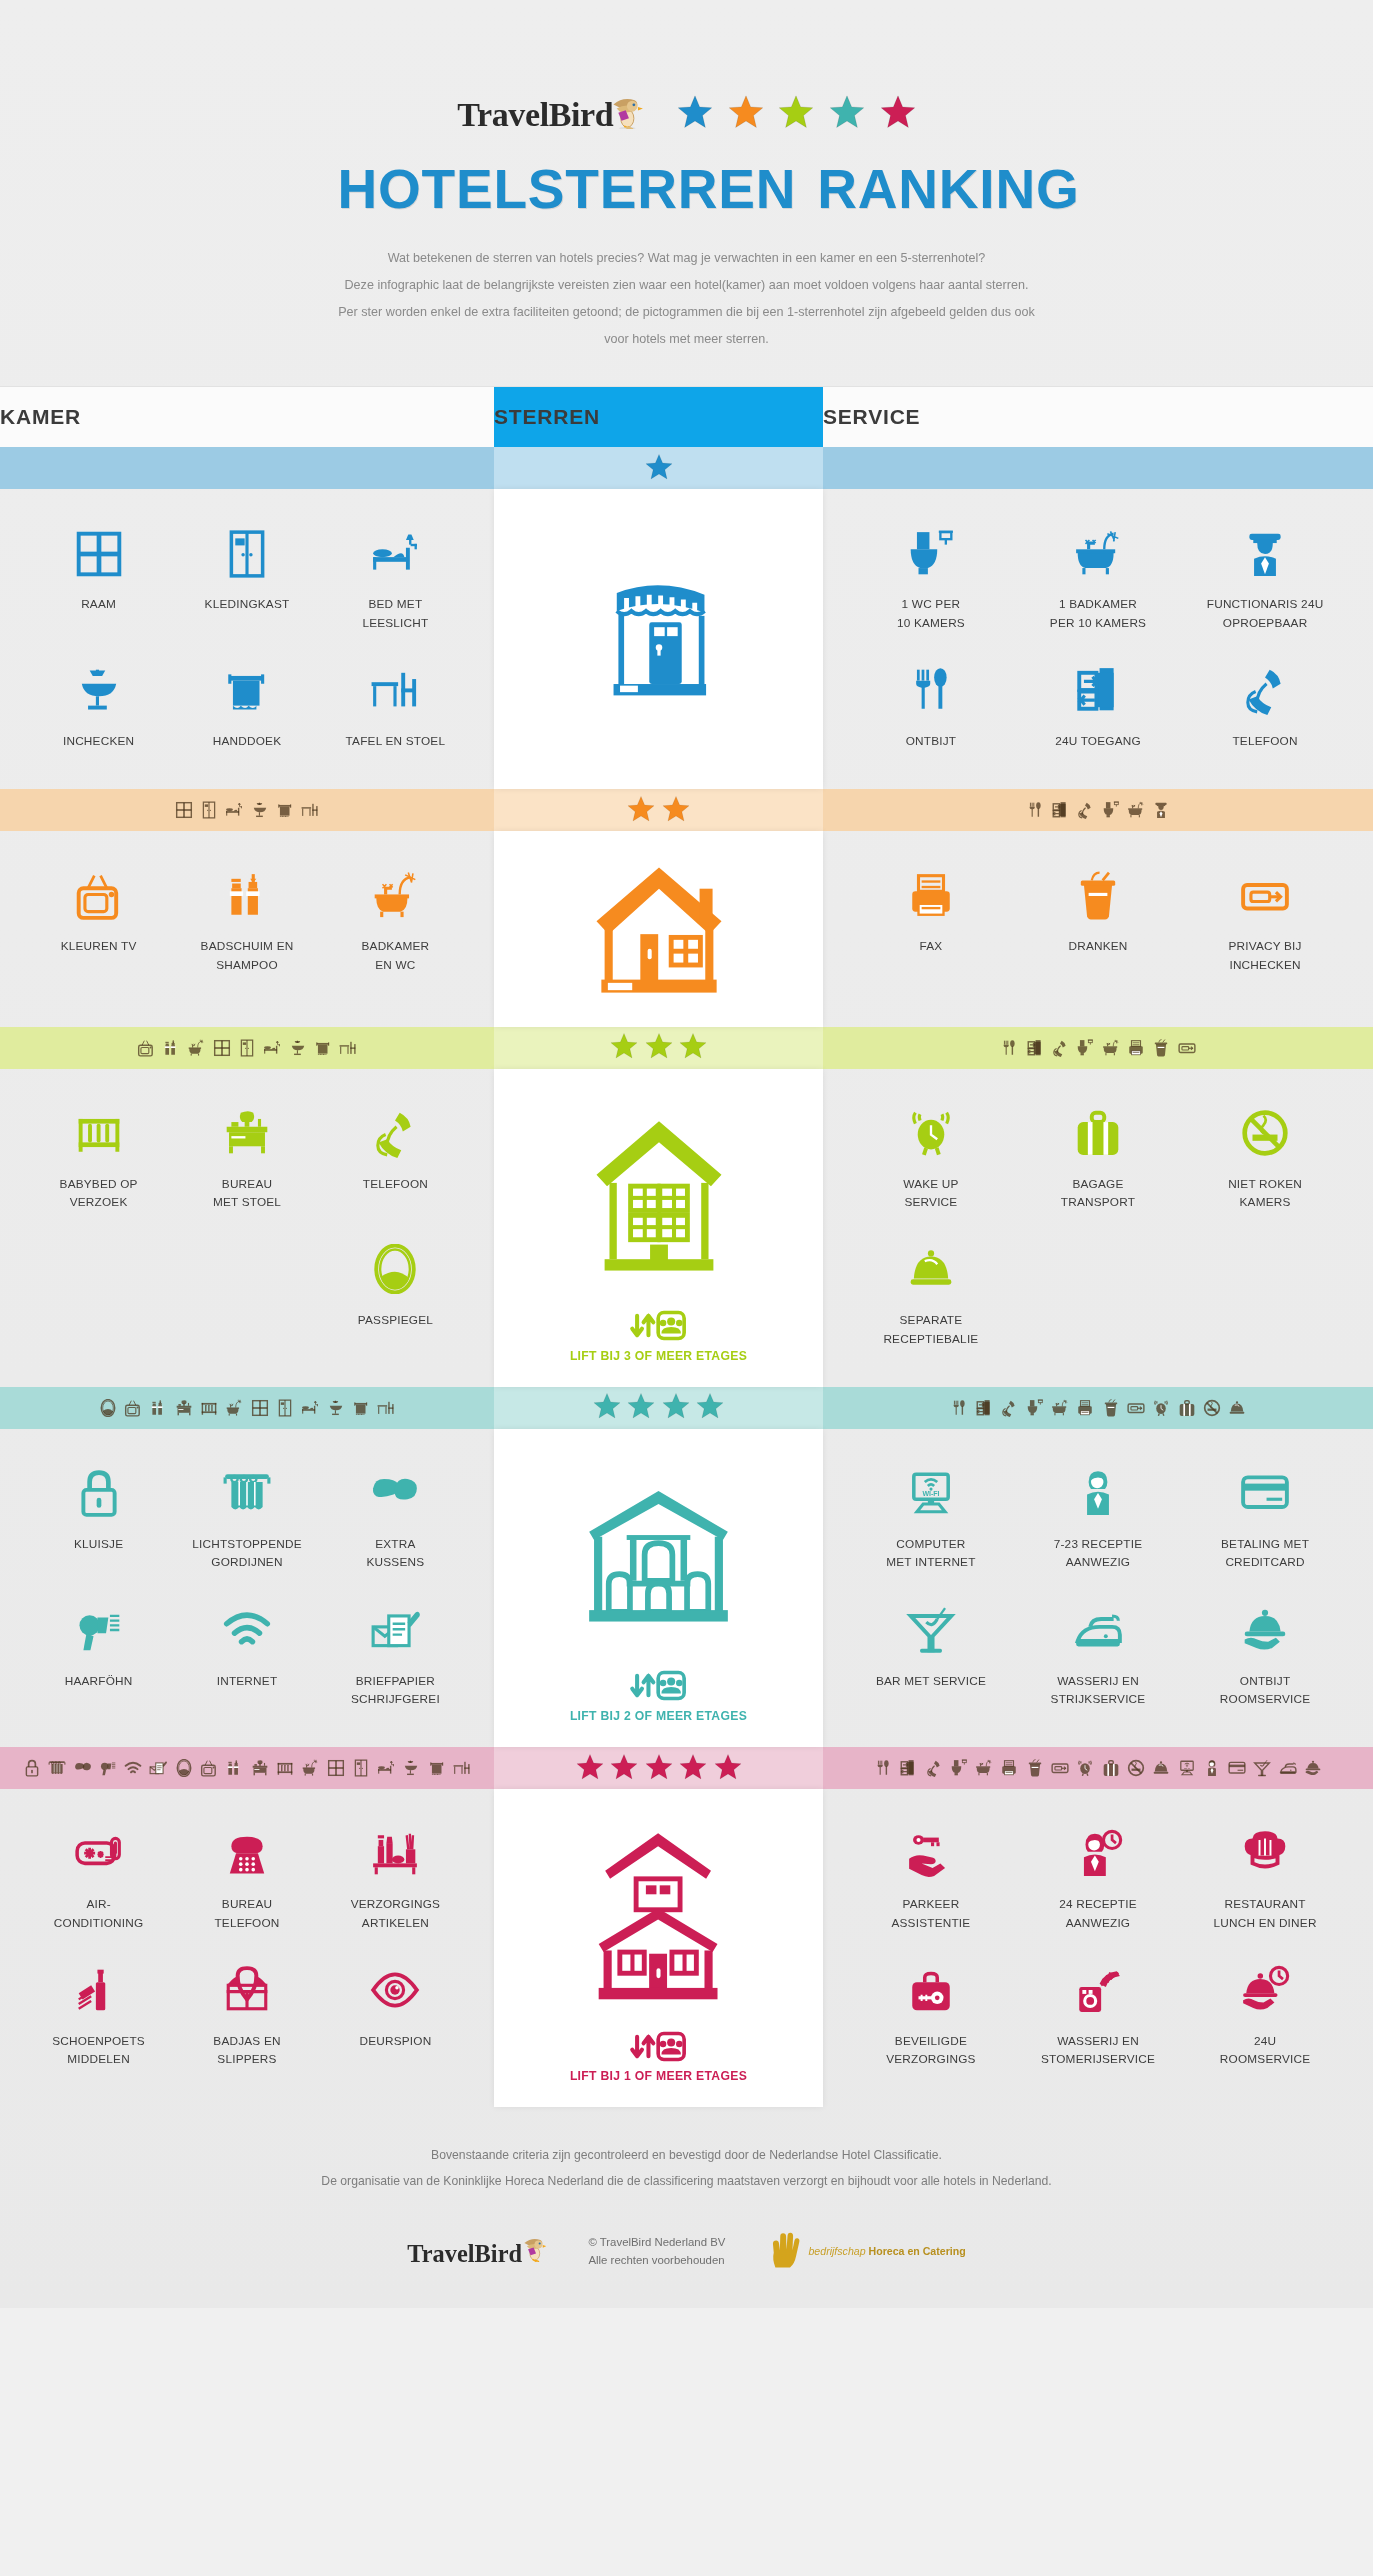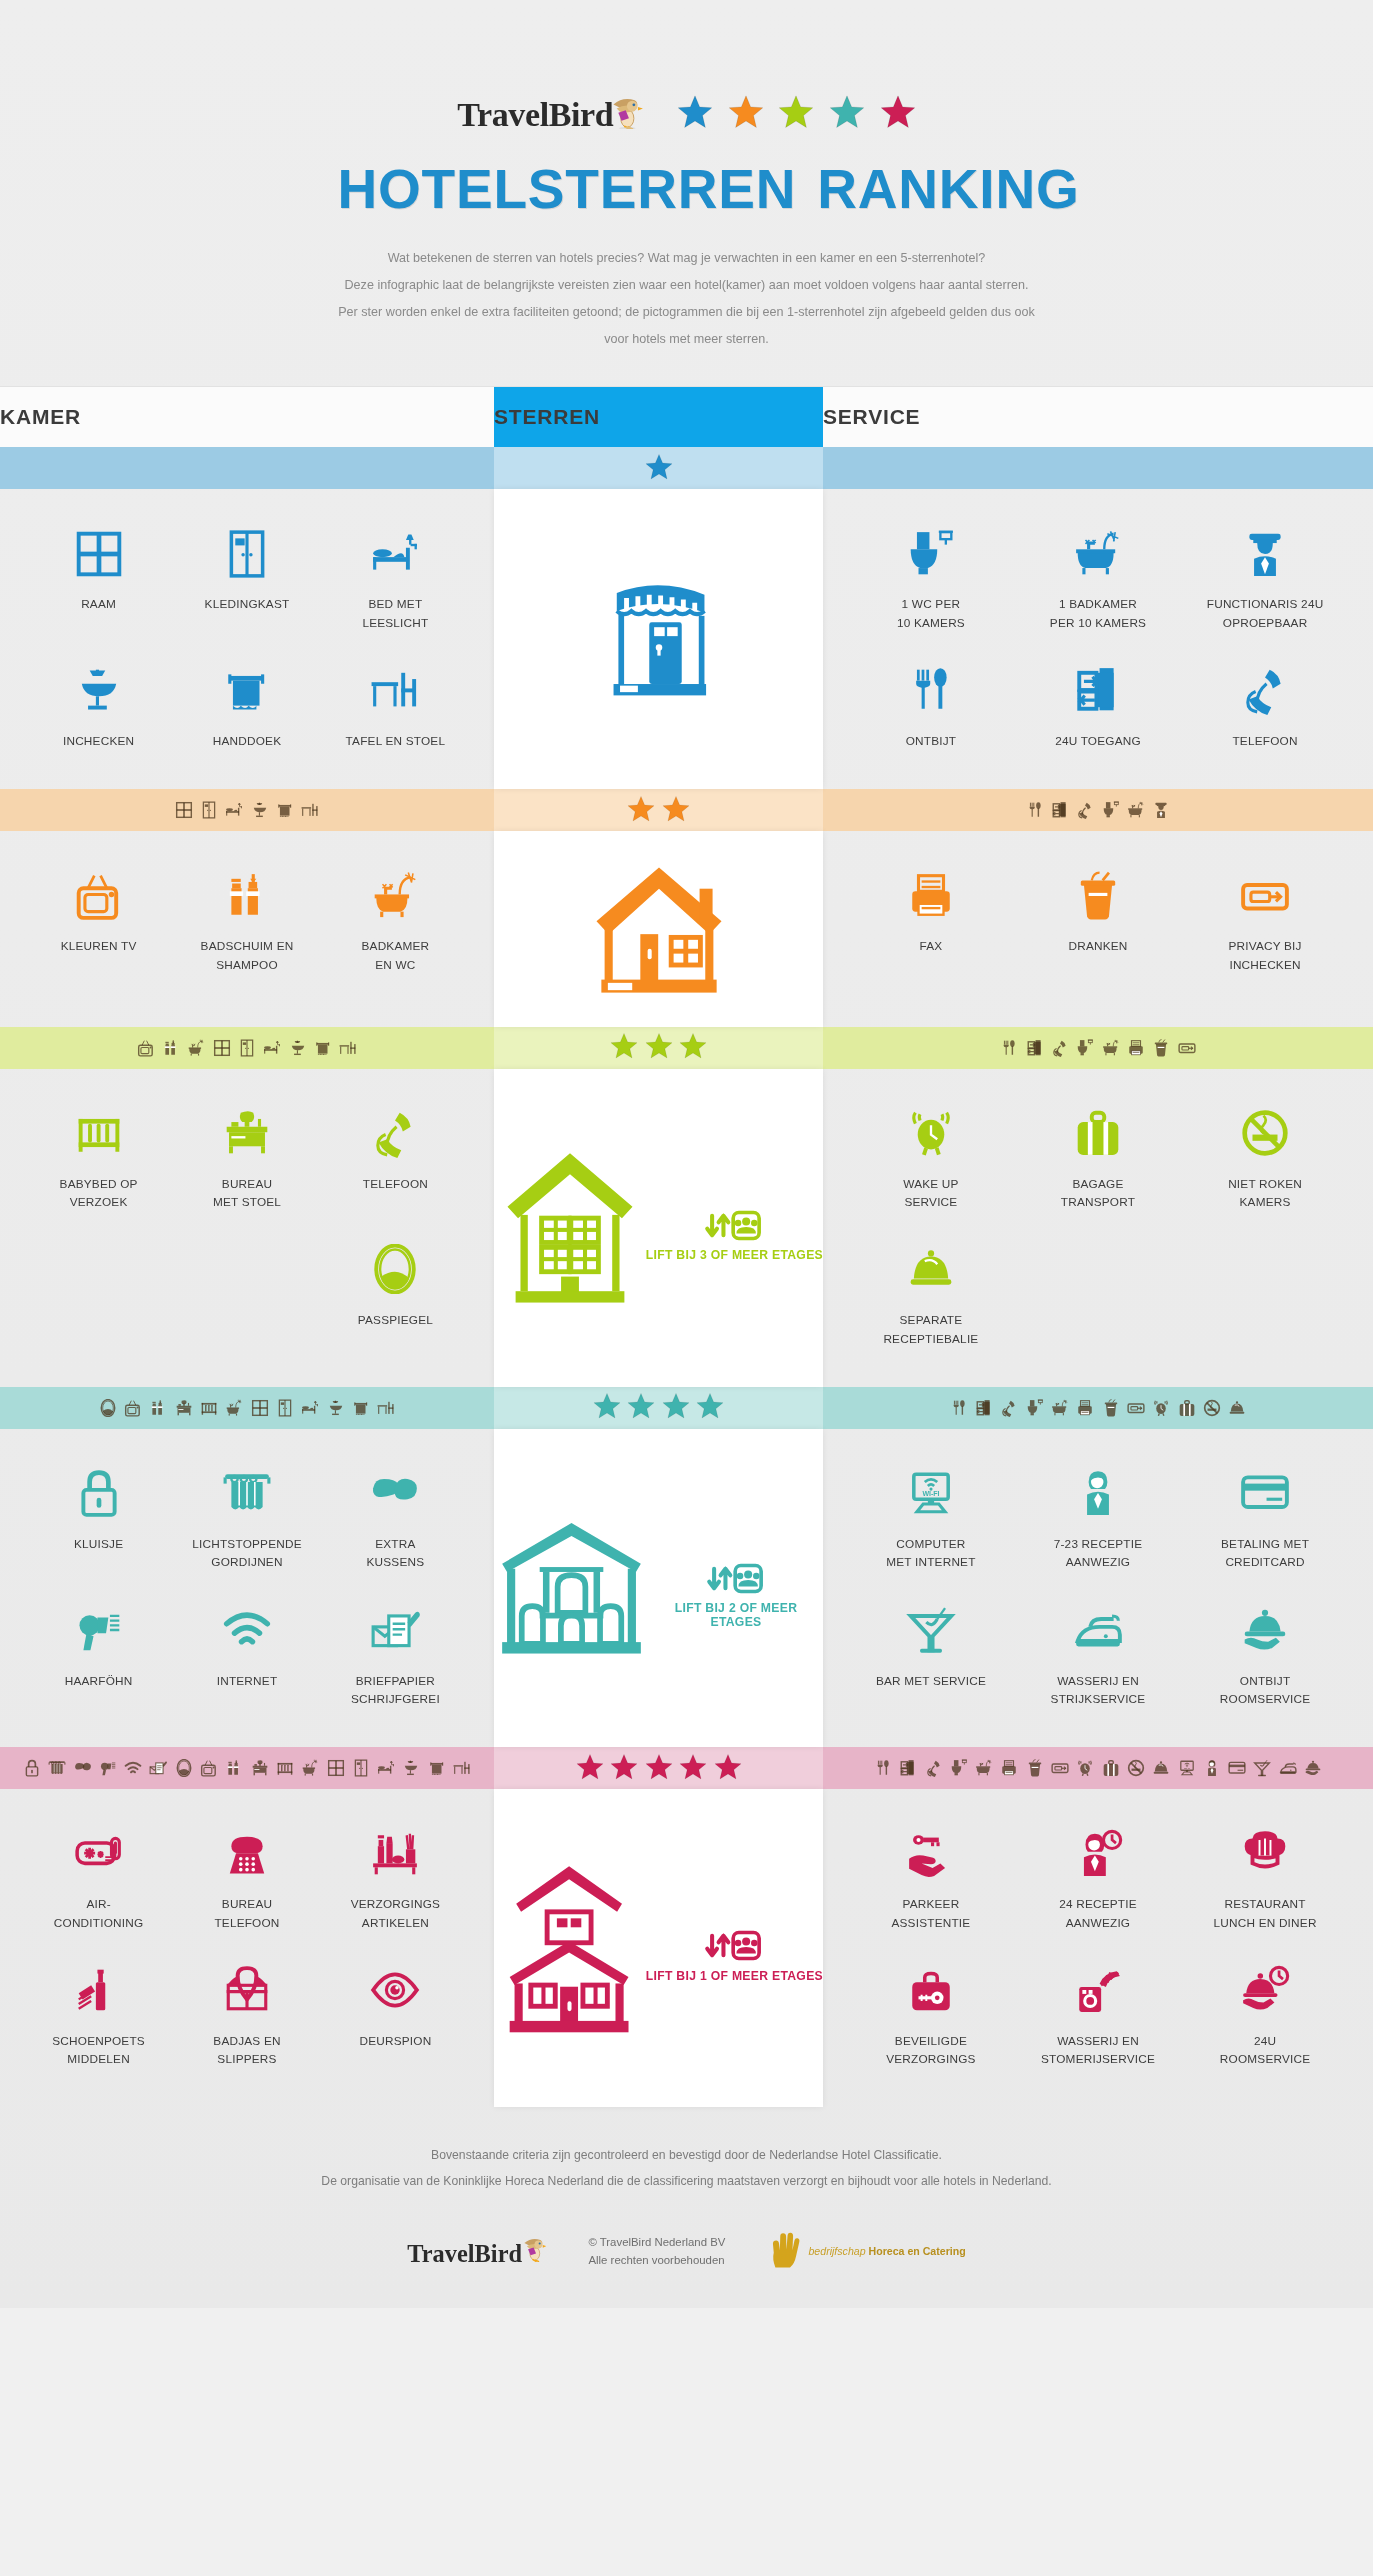--- a/index.html
+++ b/index.html
@@ -81,21 +81,21 @@
   }
   .item { text-align: center; padding: 11.4px 4.9px 14.7px; }
   .item .glyph { height: 64px; display:flex; align-items:center; justify-content:center; }
   .item .glyph svg { display:block; }
   .item .lbl {
     margin-top: 9.8px; font-size: 11.8px; color: #3d3d3d;
     line-height: 1.55; letter-spacing: 0.2px;
   }
 
   .starcell-inner {
-    display:flex; flex-direction:row; align-items:center; justify-content:center;
+    display:flex; flex-direction:column; align-items:center; justify-content:center;
     padding: 28px 0 24.4px; height: 100%;
   }
   .house-wrap { display:flex; align-items:center; justify-content:center; flex:1; }
   .lift { margin-top: 11.4px; text-align: center; }
   .lift .lift-icons { display:flex; align-items:center; justify-content:center; gap: 6.5px; margin-bottom: 6.5px; }
   .lift .lift-lbl { font-size: 12.2px; font-weight: bold; letter-spacing: 0.3px; }
 
   
   .footnote { text-align: center; padding: 36px 0 21px; color: #7d7d7d; font-size: 12.2px; line-height: 2.1; }
   .footbar {

